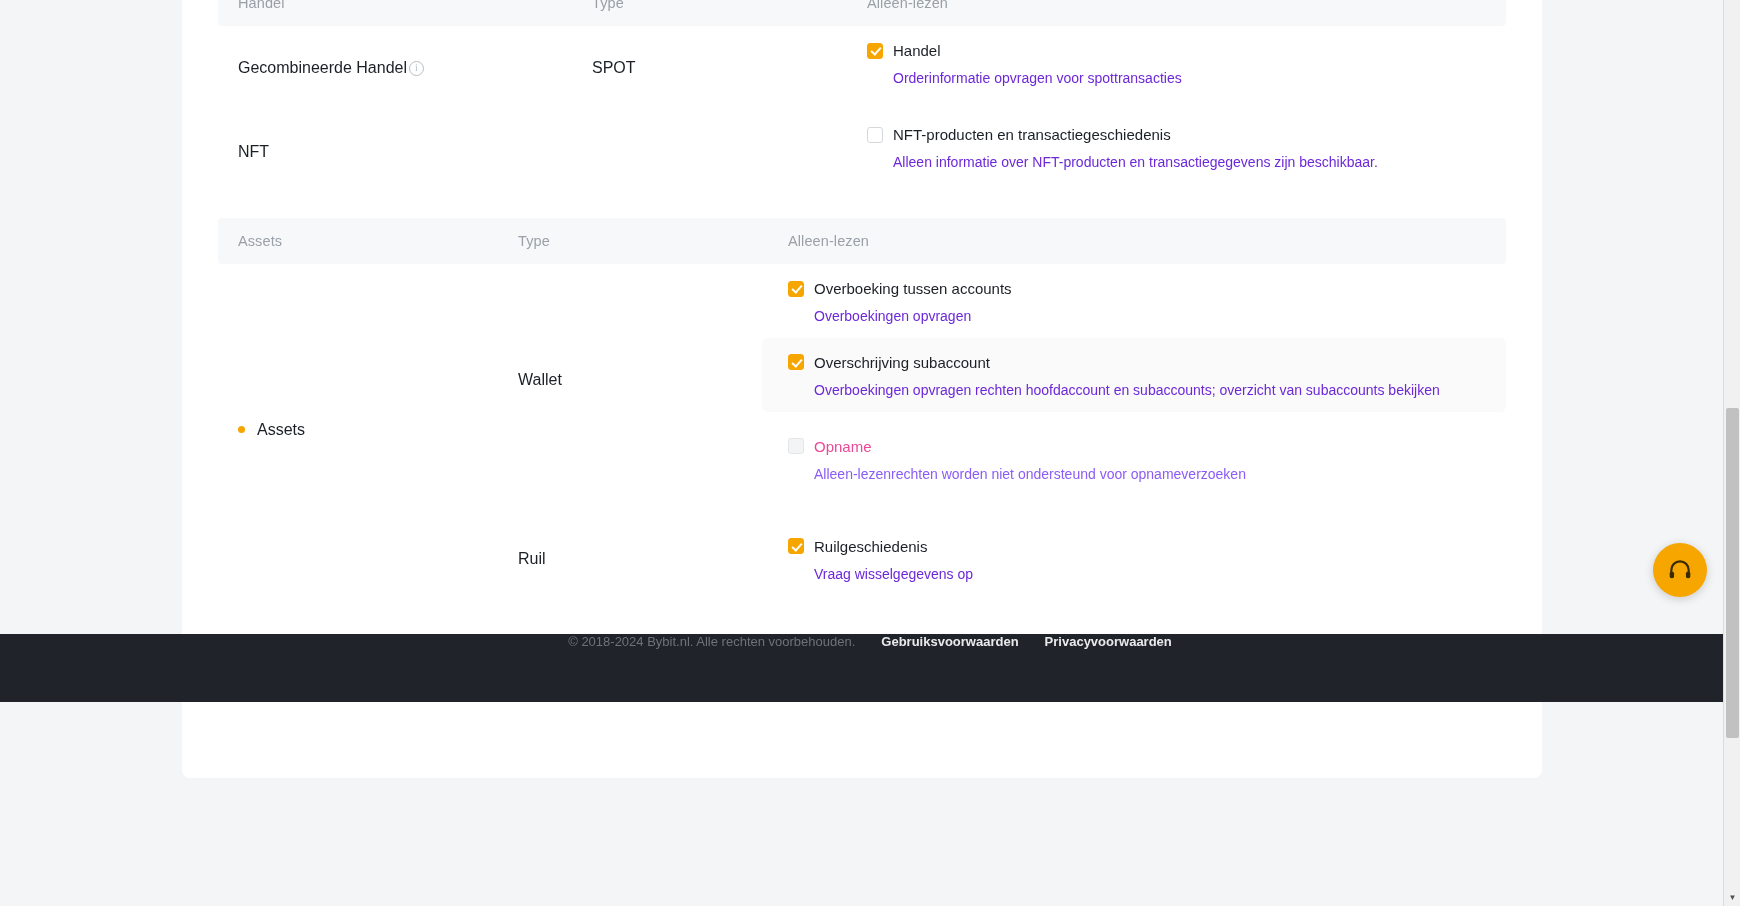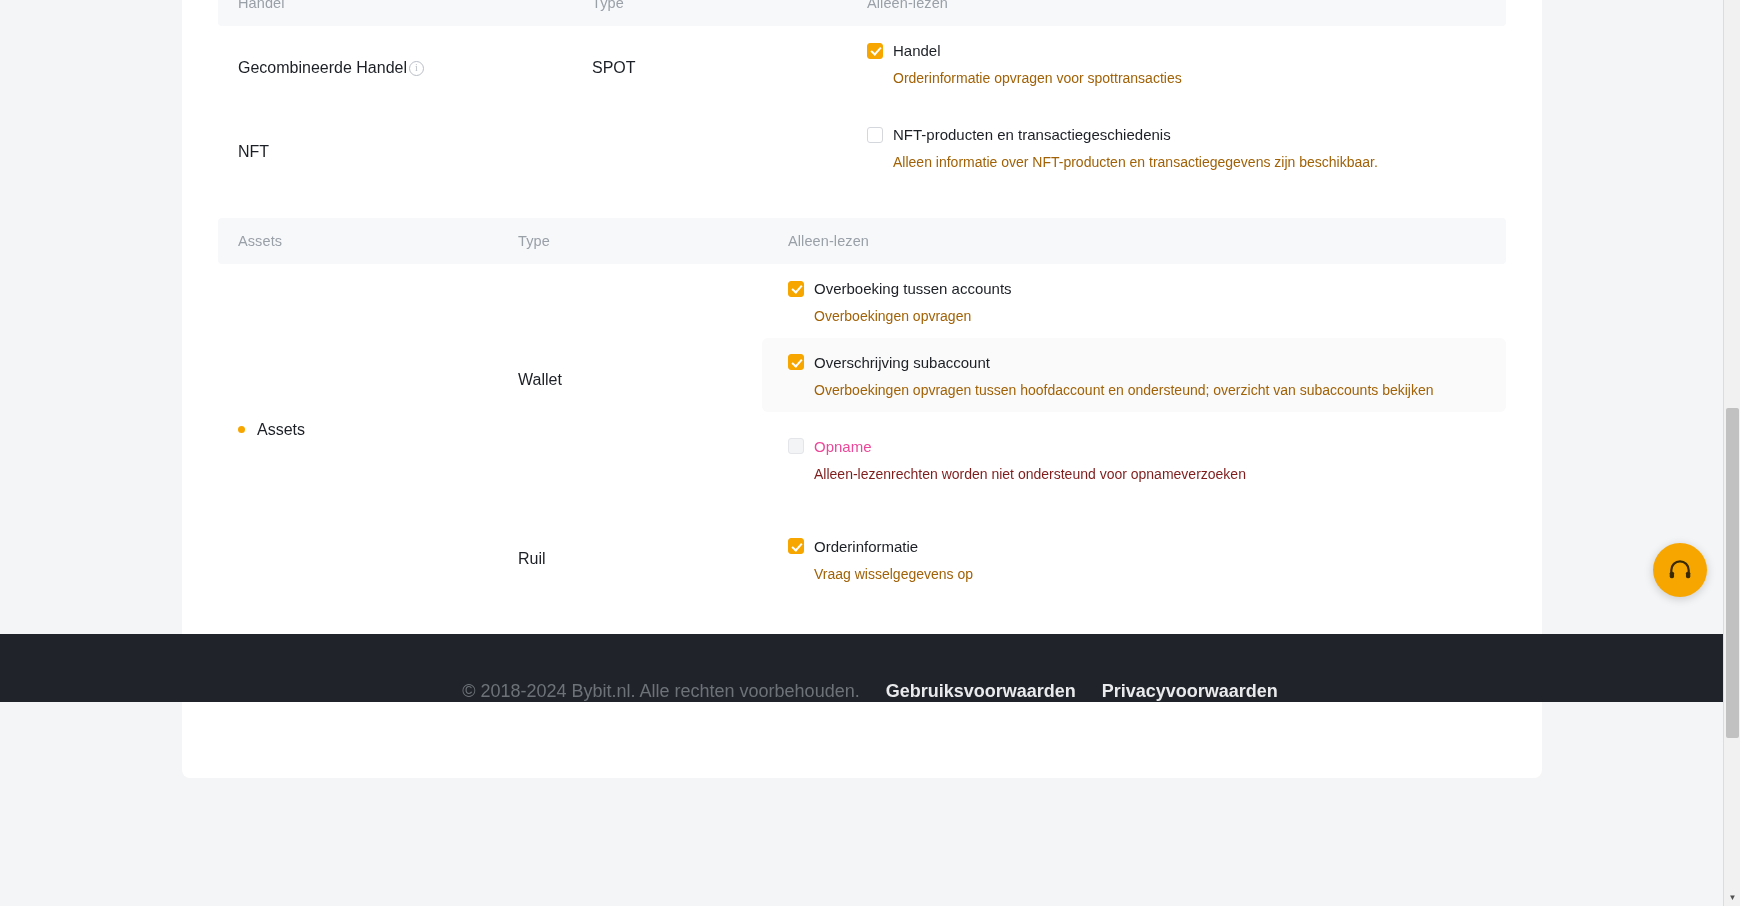--- a/index.html
+++ b/index.html
@@ -84,25 +84,25 @@
   }
   .perm-label {
     font-size: 15px;
     color: #1c2026;
     font-weight: 500;
   }
   .perm-desc {
     margin-top: 10px;
     margin-left: 26px;
     font-size: 14px;
-    color: #a16207;
+    color: #6d28d9;
     line-height: 1.35;
   }
   .perm.disabled .perm-label { color: #ec4899; }
-  .perm.disabled .perm-desc  { color: #7f1d1d; }
+  .perm.disabled .perm-desc  { color: #8b5cf6; }
 
   
   .cb {
     width: 16px; height: 16px;
     border-radius: 3px;
     border: 1px solid #d4d7dc;
     background: #fff;
     position: relative;
     flex: 0 0 auto;
     display: inline-block;
@@ -161,24 +161,24 @@
   }
 
   
   .footer {
     position: absolute;
     left: 0; bottom: 0;
     width: 1740px;
     height: 68px;
     background: #20232a;
     display: flex;
-    align-items: flex-end;
+    align-items: flex-start;
     justify-content: center;
     gap: 26px;
-    font-size: 18px;
+    font-size: 13px;
   }
   .footer .copy { color: #6d7279; }
   .footer a {
     color: #e9eaec;
     text-decoration: none;
     font-weight: 700;
   }
 
   
   .support {
@@ -293,41 +293,41 @@
                   <span class="perm-label">Overboeking tussen accounts</span>
                 </div>
                 <div class="perm-desc">Overboekingen opvragen</div>
               </div>
 
               <div class="perm highlight">
                 <div class="perm-head">
                   <span class="cb checked"></span>
                   <span class="perm-label">Overschrijving subaccount</span>
                 </div>
-                <div class="perm-desc">Overboekingen opvragen tussen hoofdaccount en ondersteund; overzicht van subaccounts bekijken</div>
+                <div class="perm-desc">Overboekingen opvragen rechten hoofdaccount en subaccounts; overzicht van subaccounts bekijken</div>
               </div>
 
               <div class="perm disabled" style="margin-top:10px;">
                 <div class="perm-head">
                   <span class="cb disabled"></span>
                   <span class="perm-label">Opname</span>
                 </div>
                 <div class="perm-desc">Alleen-lezenrechten worden niet ondersteund voor opnameverzoeken</div>
               </div>
 
             </div>
           </div>
 
           <div style="display:flex; margin-top:26px;">
             <div class="c2" style="width:270px;">Ruil</div>
             <div class="c3">
               <div class="perm">
                 <div class="perm-head">
                   <span class="cb checked"></span>
-                  <span class="perm-label">Orderinformatie</span>
+                  <span class="perm-label">Ruilgeschiedenis</span>
                 </div>
                 <div class="perm-desc">Vraag wisselgegevens op</div>
               </div>
             </div>
           </div>
 
         </div>
       </div>
 
       <div class="submit-wrap">

